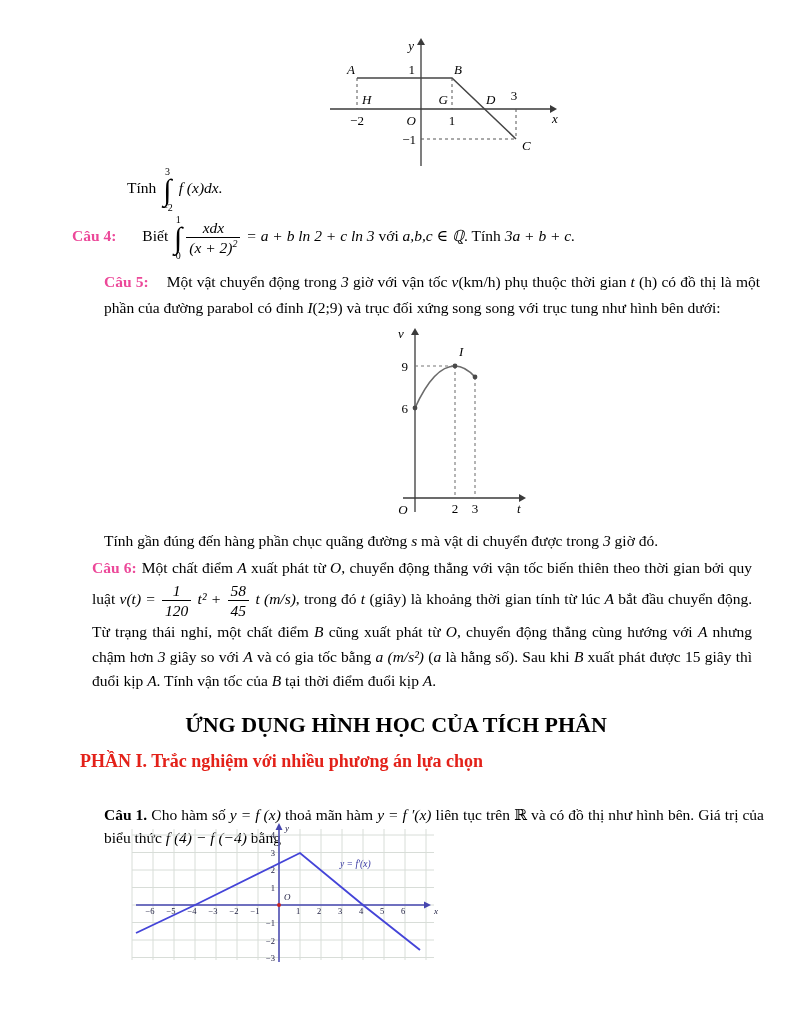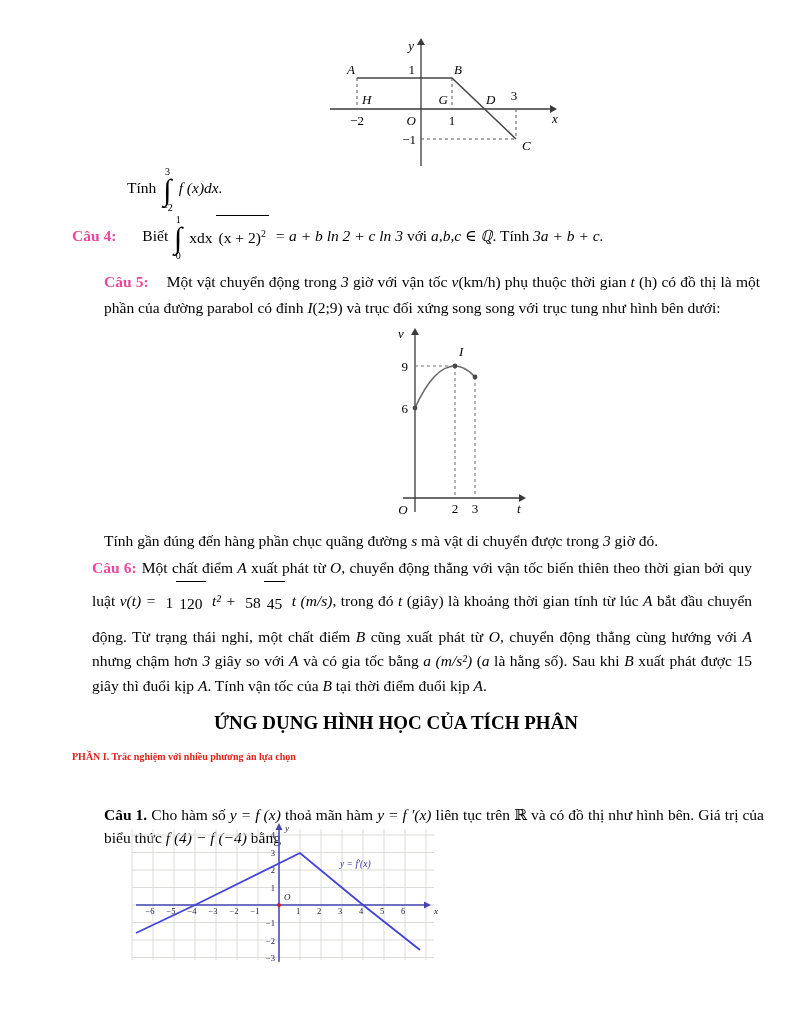--- a/index.html
+++ b/index.html
@@ -11,28 +11,28 @@
   .abs{position:absolute;}
   .para{line-height:25px;text-align:justify;margin-left:32px;}
   .qlabel{font-weight:bold;color:#ec4899;}
   .qlabel-black{font-weight:bold;color:#000;}
   .r{font-style:normal;}
   .i{font-style:italic;}
   .intg{display:inline-flex;flex-direction:column;align-items:center;
         vertical-align:middle;line-height:1;margin:0 2px;}
   .intg .bnd{font-size:10px;line-height:1;}
   .intg .isym{font-size:30px;line-height:0.85;}
-  .frac{display:inline-flex;flex-direction:row;align-items:center;
-        vertical-align:middle;line-height:1.25;margin:0 2px;
+  .frac{display:inline-flex;flex-direction:column;align-items:center;
+        vertical-align:middle;font-style:italic;line-height:1.25;margin:0 2px;
         text-align:center;}
-  .frac .den{border-top:1px solid #000;padding:12px 3px;}
+  .frac .den{border-top:1px solid #000;padding:0 3px;}
   .frac .num{padding:0 3px;}
   sup{font-size:10px;}
-  #heading{width:792px;text-align:center;font-weight:bold;font-size:19px;}
-  #phan1{font-weight:bold;font-size:10px;color:#e32119;}
+  #heading{width:792px;text-align:center;font-weight:bold;font-size:22px;}
+  #phan1{font-weight:bold;font-size:18px;color:#e32119;margin-left:8px;}
   svg text{font-family:"Liberation Serif","DejaVu Serif",serif;}
   .svg-it{font-style:italic;}
 </style>
 </head>
 <body>
 
 <div class="abs" style="left:330px;top:36px;">
   <svg width="230" height="134" viewBox="0 0 230 134">
 
     <line x1="0" y1="73" x2="220" y2="73" stroke="#3a3a3a" stroke-width="1.3"></line>

